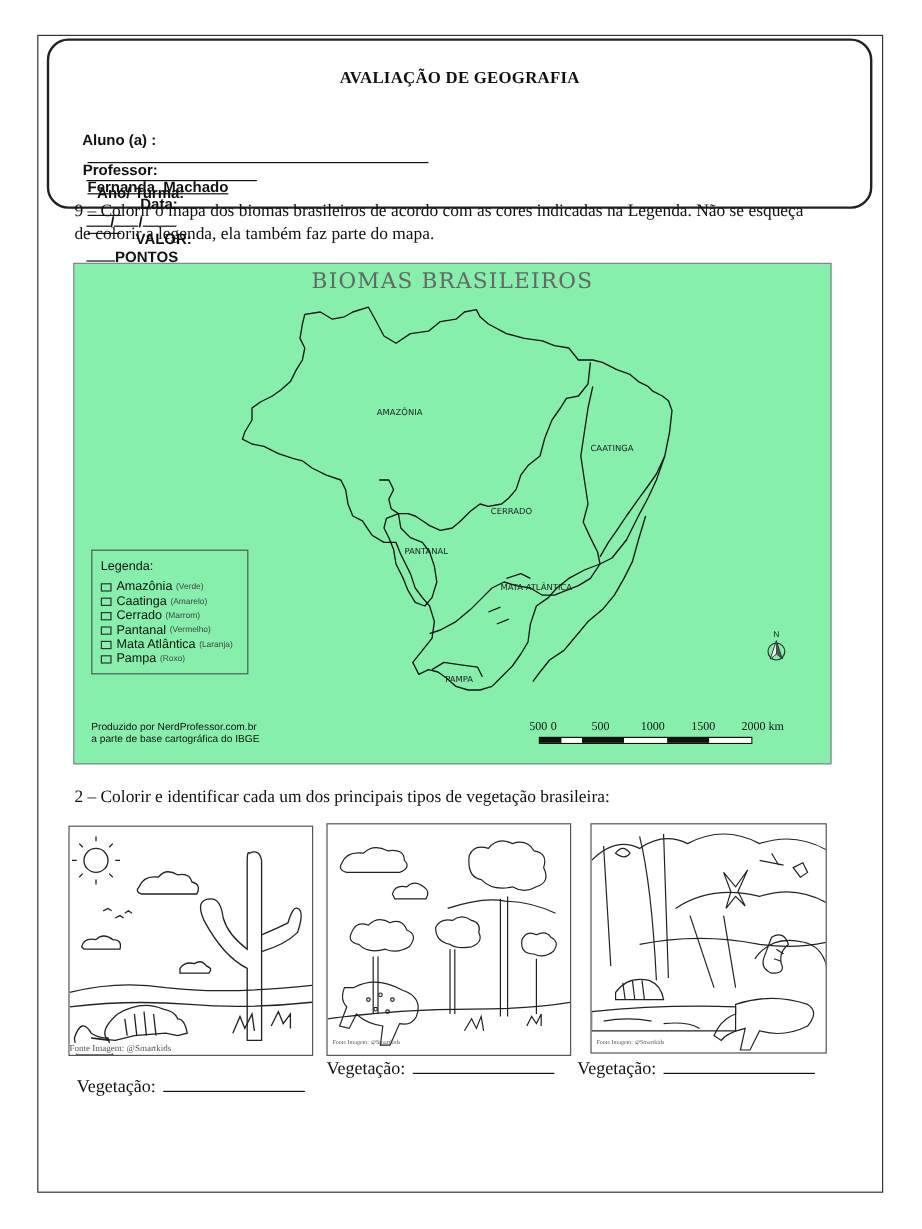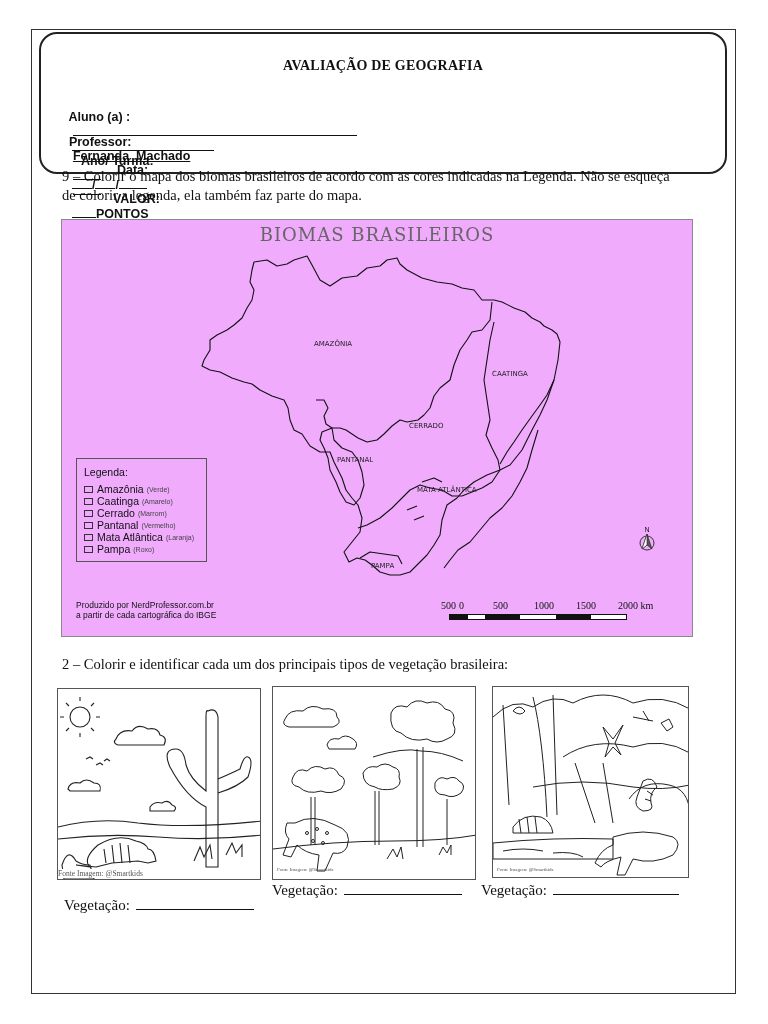--- a/index.html
+++ b/index.html
@@ -8,21 +8,21 @@
   .header-box { position:absolute; left:39px; top:32px; width:688px; height:142px; border:2px solid #222; border-radius:18px; box-sizing:border-box; }
   .header-title { position:absolute; left:0; right:0; top:24px; text-align:center; font-family:"Liberation Serif", serif; font-weight:bold; font-size:14px; letter-spacing:0.2px; }
   .hdr-line { position:absolute; left:14px; font-family:"Liberation Sans", sans-serif; font-weight:bold; font-size:12.5px; white-space:pre; }
   .hdr-line.l1 { top:62px; }
   .hdr-line.l2 { top:87px; }
   .u { text-decoration:underline; }
   .blank { display:inline-block; border-bottom:1.3px solid #111; height:11px; vertical-align:baseline; }
   .q { position:absolute; left:62px; font-family:"Liberation Serif", serif; font-size:14.5px; line-height:19px; }
   .q1 { top:167px; width:620px; }
   .q2 { top:655px; }
-  .map-frame { position:absolute; left:61px; top:219px; width:632px; height:418px; border:1.5px solid #888; box-sizing:border-box; background:#f0abfc; }
+  .map-frame { position:absolute; left:61px; top:219px; width:632px; height:418px; border:1.5px solid #888; box-sizing:border-box; background:#86efac; }
   .map-title { position:absolute; left:0; right:0; top:4px; text-align:center; font-family:"DejaVu Serif", serif; font-size:18px; color:#666; letter-spacing:1px; }
   .map-svg { position:absolute; left:0; top:0; }
   .biome-label { position:absolute; font-family:"DejaVu Sans", sans-serif; font-size:7px; color:#222; }
   .legend { position:absolute; left:14px; top:238px; width:131px; height:104px; border:1px solid #555; box-sizing:border-box; font-family:"Liberation Sans", sans-serif; }
   .legend-title { position:absolute; left:7px; top:7px; font-size:10.5px; }
   .legend-item { position:absolute; left:7px; font-size:10.5px; white-space:nowrap; display:flex; align-items:center; }
   .legend-item .cb { width:9px; height:7px; border:1px solid #333; margin-right:4px; box-sizing:border-box; }
   .legend-item .col { font-size:7px; color:#444; margin-left:3px; }
   .credit { position:absolute; left:14px; top:380px; font-family:"Liberation Sans", sans-serif; font-size:8.5px; line-height:10px; }
   .scale-labels { position:absolute; top:380px; font-family:Liberation Serif, serif; font-size:10px; }
@@ -123,21 +123,21 @@
     </div>
     <div class="legend-item" style="top:84px;">
       <span class="cb"></span>
       <span>Pampa</span>
       <span class="col">(Roxo)</span>
     </div>
   </div>
 
   <div class="credit">
     <div>Produzido por NerdProfessor.com.br</div>
-    <div>a partir de cada cartográfica do IBGE</div>
+    <div>a parte de base cartográfica do IBGE</div>
   </div>
 
   <div class="north">
     <div style="font-family:'Liberation Sans',sans-serif;font-size:7px;text-align:center;width:18px;">N</div>
     <svg width="18" height="18">
       <circle cx="9" cy="10" r="7" fill="none" stroke="#333" stroke-width="1"></circle>
       <polygon points="9,1 14,16 9,12 4,16" fill="#555" stroke="#222" stroke-width="0.6"></polygon>
       <polygon points="9,1 9,12 4,16" fill="#fff" stroke="#222" stroke-width="0.6"></polygon>
     </svg>
   </div>

